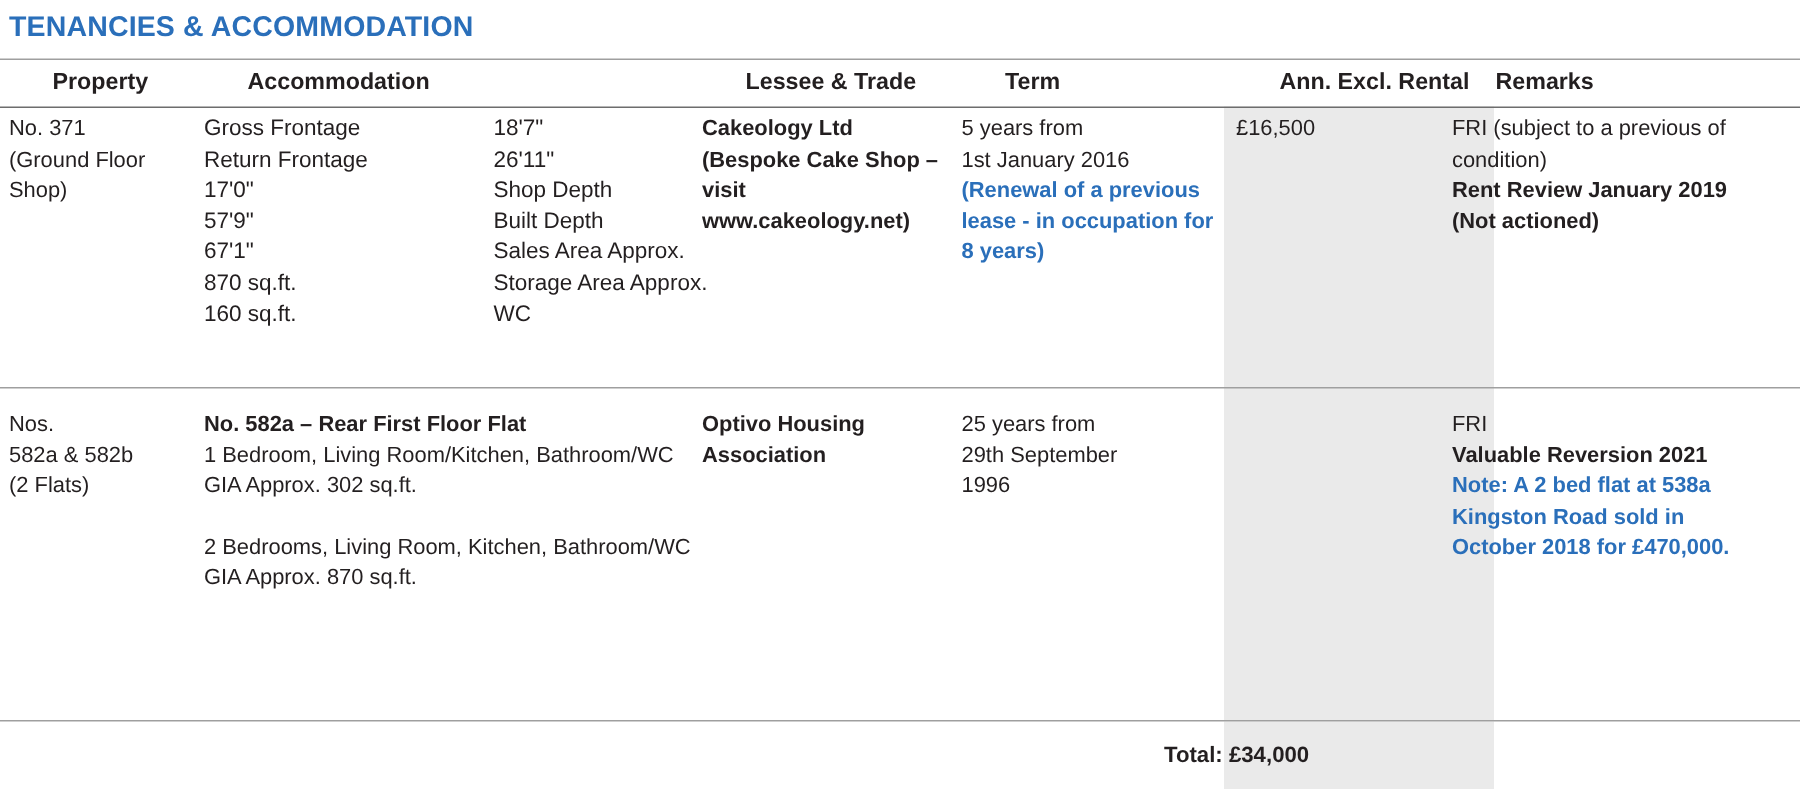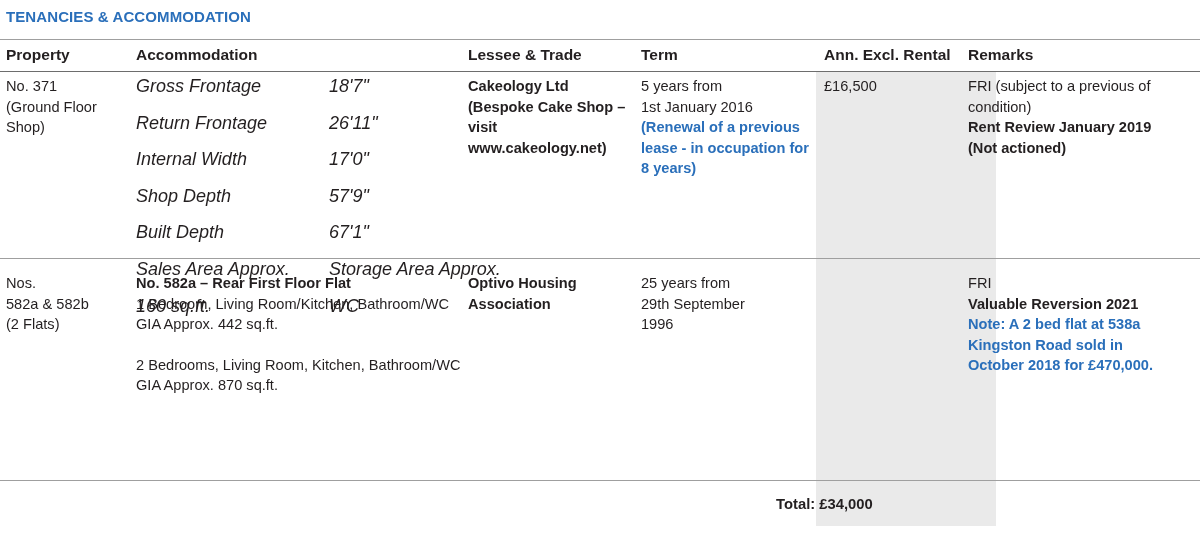--- a/index.html
+++ b/index.html
@@ -17,21 +17,21 @@
   .page {
     position: relative;
     width: 1200px;
     height: 536px;
     box-sizing: border-box;
   }
   .title {
     position: absolute;
     left: 6px;
     top: 8px;
-    font-size: 15px;
+    font-size: 19px;
     font-weight: bold;
     color: #2a6fba;
     letter-spacing: 0.1px;
   }
   .rule {
     position: absolute;
     left: 0;
     width: 1200px;
     height: 1px;
     background: #9f9f9f;
@@ -69,20 +69,21 @@
 
   .col {
     position: absolute;
     box-sizing: border-box;
   }
   .hdr {
     top: 46px;
     font-size: 15.5px;
     font-weight: bold;
     color: #231f20;
+    margin-left: 29px;
   }
   .c1 { left: 6px;   width: 128px; }
   .c2 { left: 136px; width: 330px; }
   .c3 { left: 468px; width: 170px; }
   .c4 { left: 641px; width: 172px; }
   .c5 { left: 824px; width: 170px; }
   .c6 { left: 968px; width: 192px; }
 
   .cell {
     font-size: 14.6px;
@@ -92,24 +93,23 @@
   .r1 { top: 76px; }
   .r2 { top: 273px; }
 
   .b { font-weight: bold; }
   .blue { color: #2a6fba; font-weight: bold; }
 
   
   .spec {
     display: grid;
     grid-template-columns: 193px auto;
-    row-gap: 16px;
-    font-size: 18px;
+    row-gap: 0px;
+    font-size: 15px;
     line-height: 20.6px;
-    font-style: italic;
   }
   .spec div { white-space: nowrap; }
 
   .flat-block { margin-bottom: 0; }
   .gap { height: 20px; }
 
   .total {
     position: absolute;
     left: 776px;
     top: 496px;
@@ -145,27 +145,27 @@
 (Ground Floor
 Shop)</div>
   </div>
 
   <div class="col cell c2 r1">
     <div class="spec">
       <div>Gross Frontage</div>
       <div>18'7"</div>
       <div>Return Frontage</div>
       <div>26'11"</div>
-      <div>Internal Width</div>
       <div>17'0"</div>
       <div>Shop Depth</div>
       <div>57'9"</div>
       <div>Built Depth</div>
       <div>67'1"</div>
       <div>Sales Area Approx.</div>
+      <div>870 sq.ft.</div>
       <div>Storage Area Approx.</div>
       <div>160 sq.ft.</div>
       <div>WC</div>
       <div></div>
     </div>
   </div>
 
   <div class="col cell c3 r1">
     <div class="b">Cakeology Ltd (Bespoke Cake Shop – visit www.cakeology.net)</div>
   </div>
@@ -190,21 +190,21 @@
   <div class="col cell c1 r2">
     <div style="white-space:pre-line">Nos.
 582a &amp; 582b
 (2 Flats)</div>
   </div>
 
   <div class="col cell c2 r2">
     <div class="flat-block">
       <div class="b">No. 582a – Rear First Floor Flat</div>
       <div style="white-space:pre-line">1 Bedroom, Living Room/Kitchen, Bathroom/WC
-GIA Approx. 442 sq.ft.</div>
+GIA Approx. 302 sq.ft.</div>
     </div>
     <div class="gap"></div>
     <div class="flat-block">
       <div style="white-space:pre-line">2 Bedrooms, Living Room, Kitchen, Bathroom/WC
 GIA Approx. 870 sq.ft.</div>
     </div>
   </div>
 
   <div class="col cell c3 r2">
     <div class="b">Optivo Housing Association</div>

